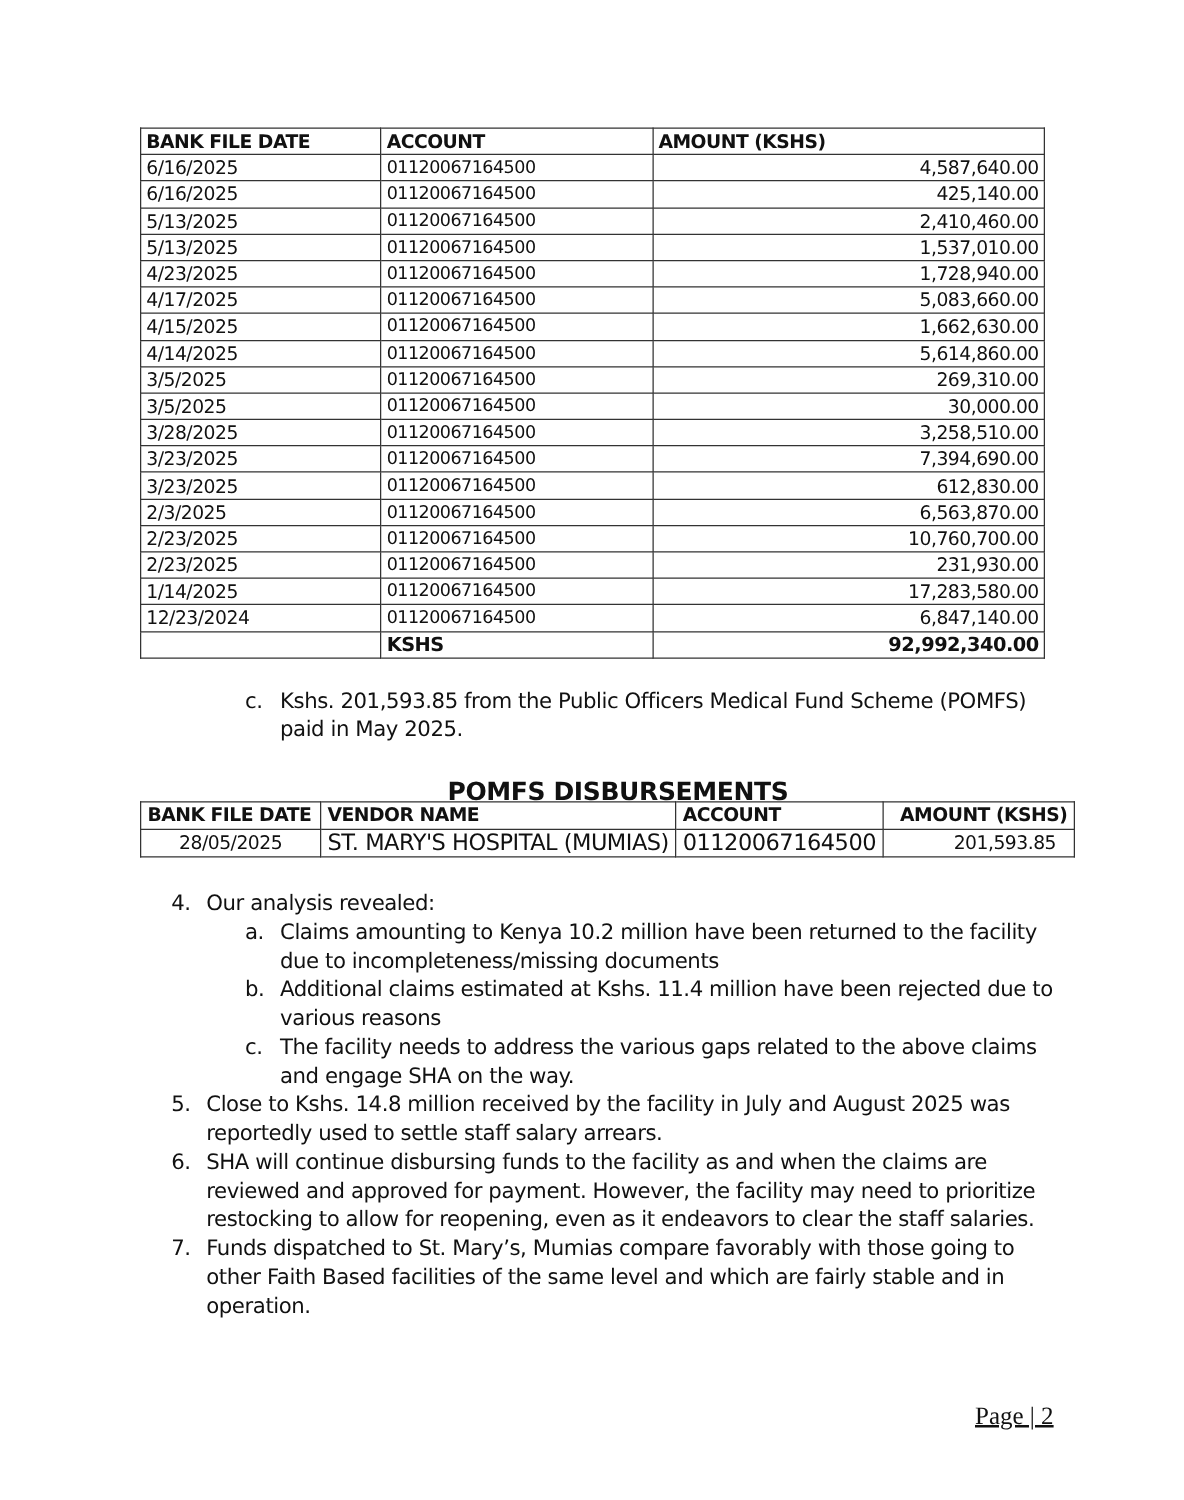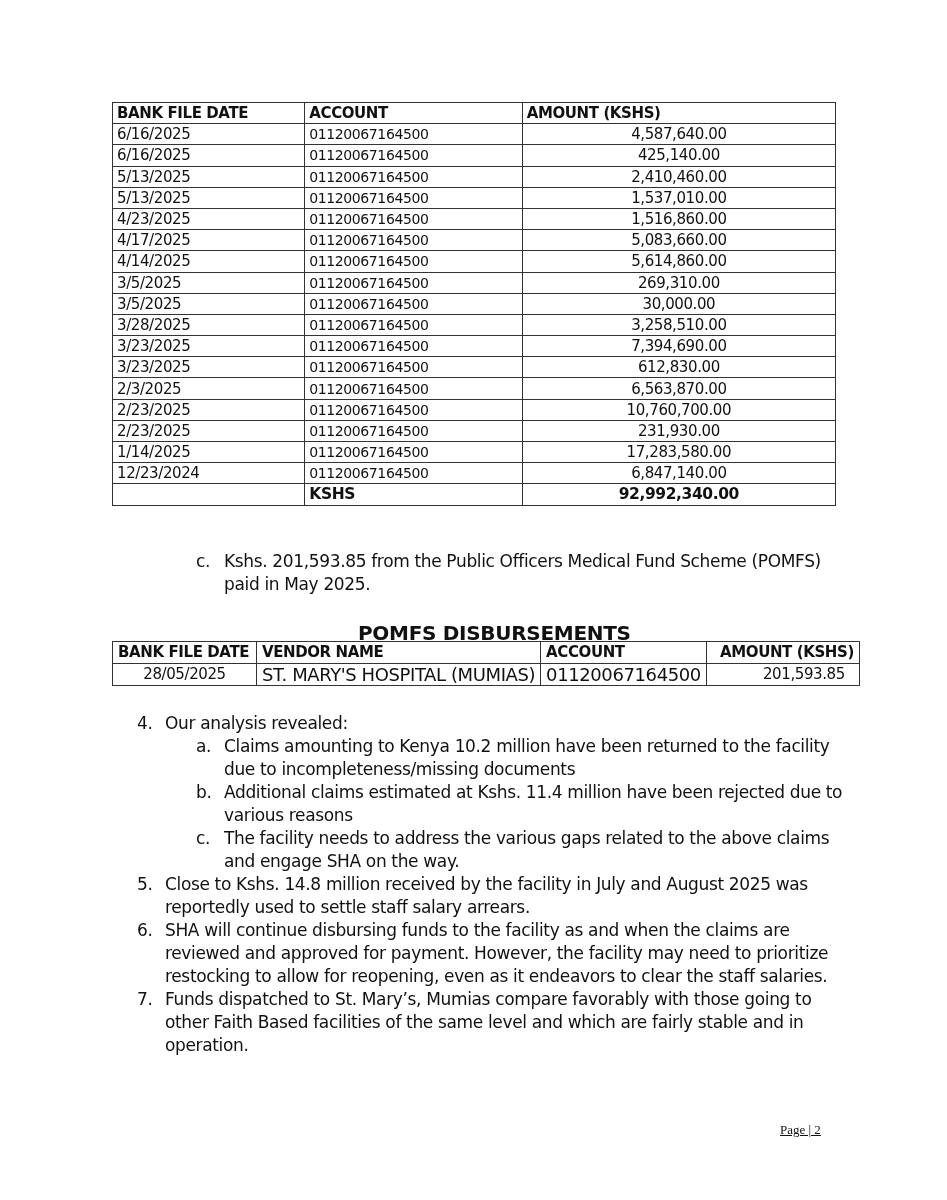--- a/index.html
+++ b/index.html
@@ -16,21 +16,21 @@
       font-size: 15px; letter-spacing: -0.4px;
     }
     .bank-table td, .bank-table th {
       border: 1px solid #333; padding: 0 4px; height: 20.2px; line-height: 20px;
       font-weight: normal; text-align: left; white-space: nowrap;
     }
     .bank-table th { font-weight: bold; font-size: 15px; }
     .bank-table .c1 { width: 186px; }
     .bank-table .c2 { width: 213px; }
     .bank-table .c3 { width: 313px; }
-    .bank-table td.amt { text-align: center; margin-top: 22px; }
+    .bank-table td.amt { text-align: right; margin-top: 22px; }
     .bank-table td.acct { font-size: 14px; }
     .bank-table tr.total td { font-weight: bold; font-size: 15.5px; }
 
     
     .para { position: absolute; font-size: 17px; line-height: 23px; letter-spacing: -0.35px; }
     .para .marker { position: absolute; left: -28px; }
 
     .pomfs-title {
       position: absolute; left: 358px; top: 621px; font-size: 20px; font-weight: bold;
       letter-spacing: -0.3px;
@@ -43,21 +43,21 @@
       border: 1px solid #333; padding: 0 5px; height: 21px; line-height: 21px; white-space: nowrap;
     }
     .pomfs-table th { font-weight: bold; text-align: left; }
     .pomfs-table th.amt { text-align: right; }
     .pomfs-table td.date { text-align: center; }
     .pomfs-table td.amt { text-align: right; padding-right: 14px; }
     .pomfs-table td.vendor, .pomfs-table td.acct { font-size: 18px; }
 
     .footer {
       position: absolute; left: 780px; top: 1122px;
-      font-family: "Liberation Serif", serif; font-size: 13px; text-decoration: underline;
+      font-family: "Liberation Serif", serif; font-size: 20px; text-decoration: underline;
     }
   </style>
 </head>
 <body>
 
 <div class="page">
 
   <table class="bank-table">
     <thead>
       <tr>
@@ -83,26 +83,31 @@
           <td class="amt">2,410,460.00</td>
         </tr>
         <tr>
           <td>5/13/2025</td>
           <td class="acct">01120067164500</td>
           <td class="amt">1,537,010.00</td>
         </tr>
         <tr>
           <td>4/23/2025</td>
           <td class="acct">01120067164500</td>
-          <td class="amt">1,516,860.00</td>
+          <td class="amt">1,728,940.00</td>
         </tr>
         <tr>
           <td>4/17/2025</td>
           <td class="acct">01120067164500</td>
           <td class="amt">5,083,660.00</td>
+        </tr>
+        <tr>
+          <td>4/15/2025</td>
+          <td class="acct">01120067164500</td>
+          <td class="amt">1,662,630.00</td>
         </tr>
         <tr>
           <td>4/14/2025</td>
           <td class="acct">01120067164500</td>
           <td class="amt">5,614,860.00</td>
         </tr>
         <tr>
           <td>3/5/2025</td>
           <td class="acct">01120067164500</td>
           <td class="amt">269,310.00</td>

